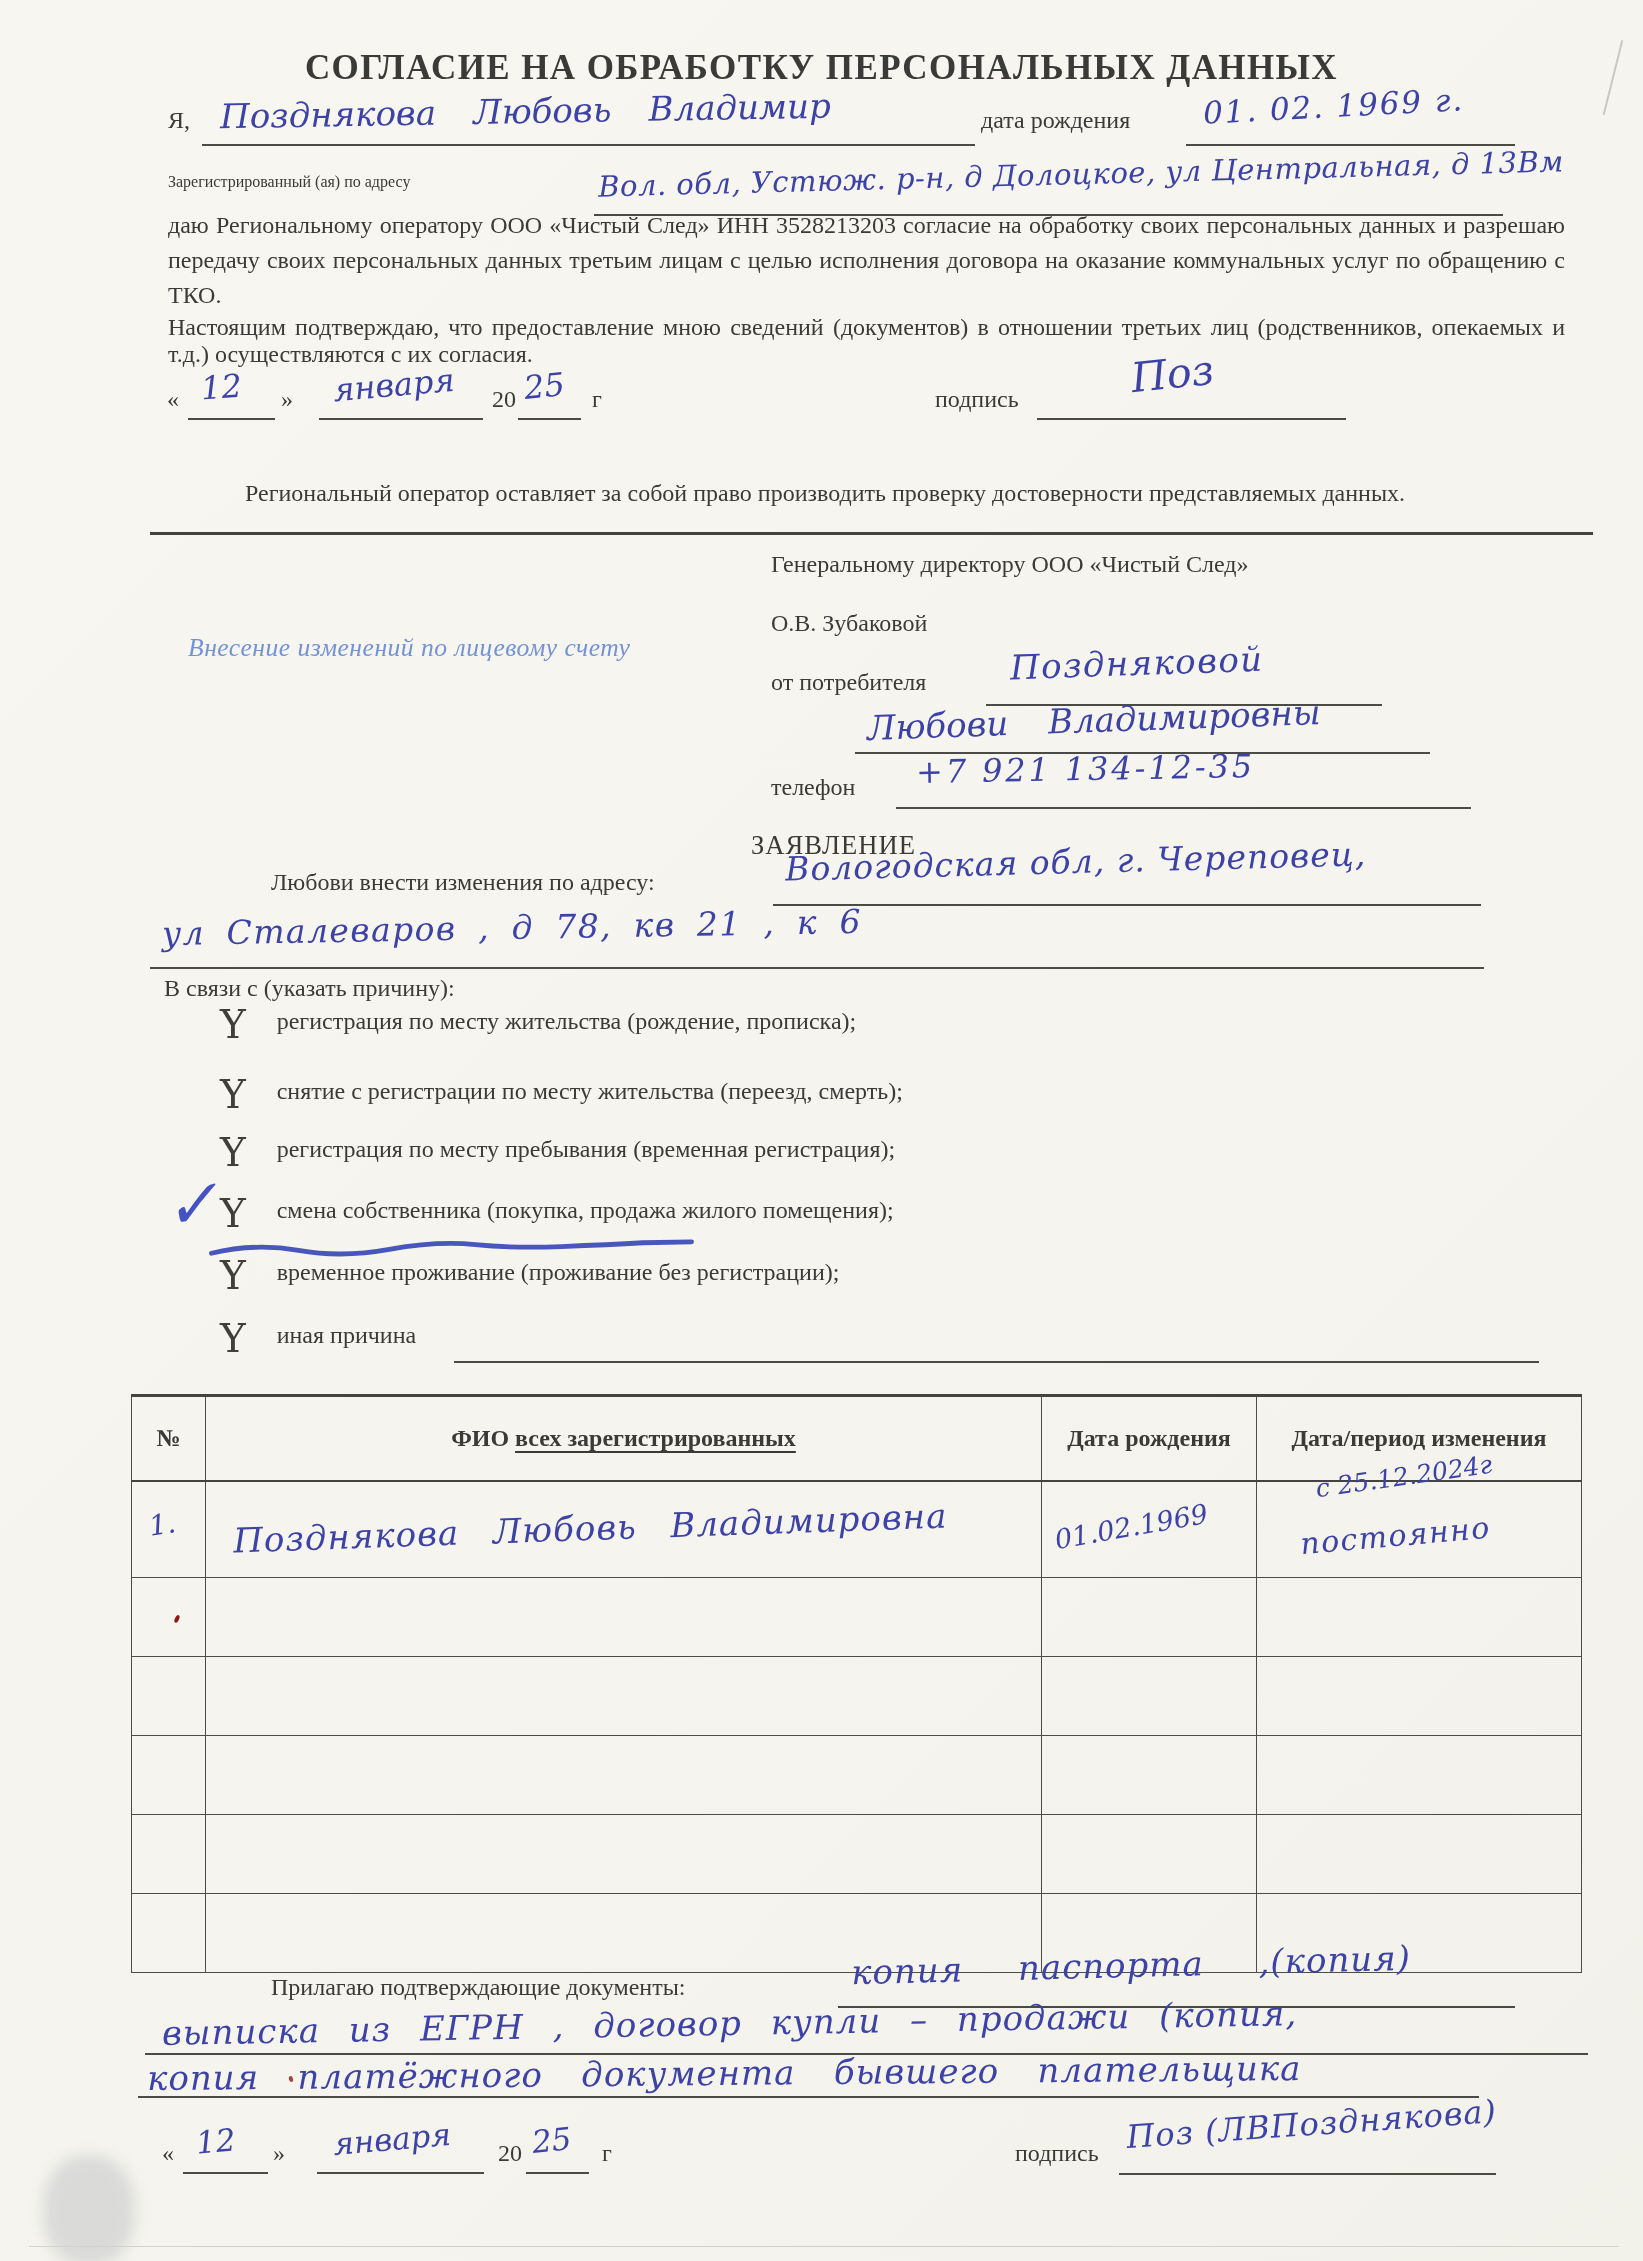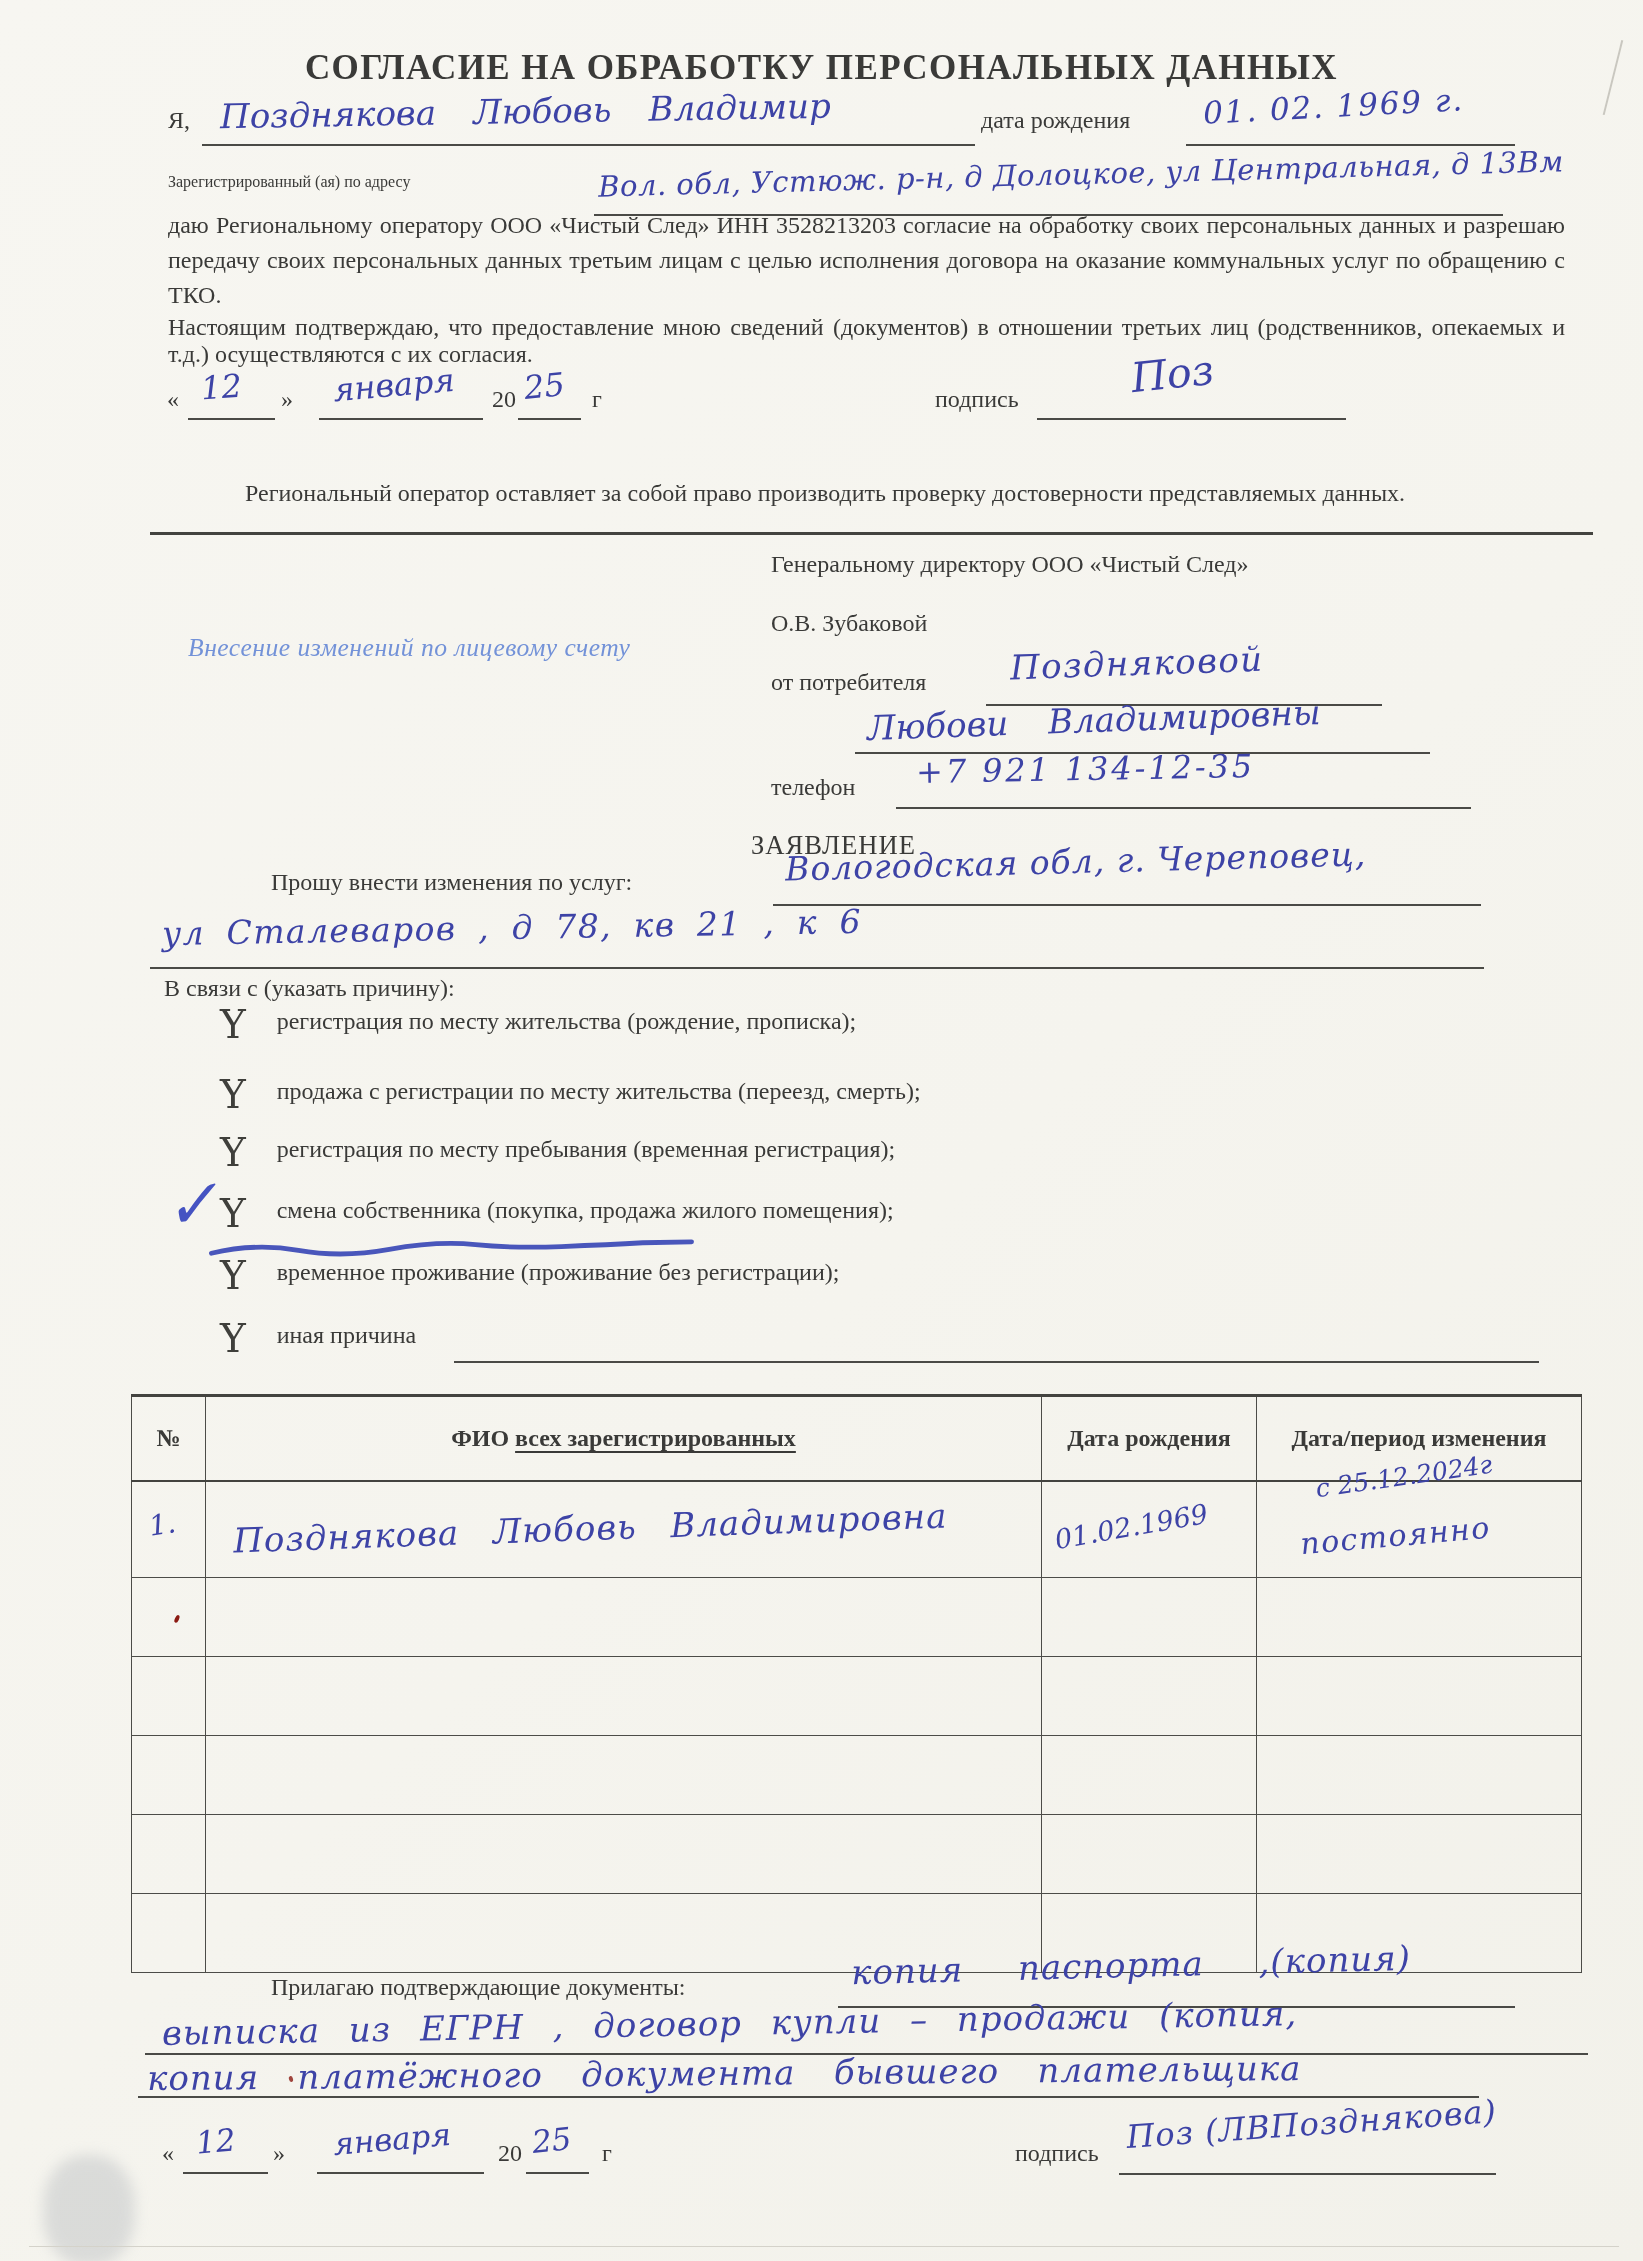--- a/index.html
+++ b/index.html
@@ -68,35 +68,35 @@
 <span class="abs hw" style="left:1010px;top:643px;font-size:34px;letter-spacing:1.4px;transform:rotate(-2deg);">Поздняковой</span>
 <div class="abs ul" style="left:986px;top:677px;width:396px;height:26.6px;"></div>
 <span class="abs hw" style="left:867px;top:700px;font-size:34px;word-spacing:29px;transform:rotate(-2deg);">Любови Владимировны</span>
 <div class="abs ul" style="left:855px;top:725px;width:575px;height:26.6px;"></div>
 <span class="abs print" style="left:771px;top:774px;font-size:24px;">телефон</span>
 <span class="abs hw" style="left:916px;top:750px;font-size:32px;letter-spacing:2.9px;transform:rotate(-1deg);">+7 921 134-12-35</span>
 <div class="abs ul" style="left:896px;top:780px;width:575px;height:26.6px;"></div>
 
 <div class="abs print" style="left:0;right:0;top:830px;text-align:center;font-size:26.6px;letter-spacing:1px;padding-left:24px;">ЗАЯВЛЕНИЕ</div>
 
-<span class="abs print" style="left:271px;top:869px;font-size:24px;">Прошу внести изменения по услуг:</span>
+<span class="abs print" style="left:271px;top:869px;font-size:24px;">Любови внести изменения по адресу:</span>
 <span class="abs hw" style="left:785px;top:842px;font-size:33px;letter-spacing:1px;transform:rotate(-1.5deg);">Вологодская обл, г. Череповец,</span>
 <div class="abs ul" style="left:773px;top:877px;width:708px;height:26.6px;"></div>
 <span class="abs hw" style="left:162px;top:908px;font-size:33px;letter-spacing:1.4px;word-spacing:9.7px;transform:rotate(-1deg);">ул Сталеваров , д 78, кв 21 , к 6</span>
 <div class="abs ul" style="left:150px;top:940px;width:1334px;height:26.6px;"></div>
 
 <span class="abs print" style="left:164px;top:975px;font-size:24px;">В связи с (указать причину):</span>
 
 <div class="abs" style="left:220px;top:1005px;">
   <span class="marker">Υ</span>
   <span class="print" style="font-size:24px;margin-left:29px;vertical-align:8.7px;">регистрация по месту жительства (рождение, прописка);</span>
 </div>
 <div class="abs" style="left:220px;top:1075px;">
   <span class="marker">Υ</span>
-  <span class="print" style="font-size:24px;margin-left:29px;vertical-align:8.7px;">продажа с регистрации по месту жительства (переезд, смерть);</span>
+  <span class="print" style="font-size:24px;margin-left:29px;vertical-align:8.7px;">снятие с регистрации по месту жительства (переезд, смерть);</span>
 </div>
 <div class="abs" style="left:220px;top:1133px;">
   <span class="marker">Υ</span>
   <span class="print" style="font-size:24px;margin-left:29px;vertical-align:8.7px;">регистрация по месту пребывания (временная регистрация);</span>
 </div>
 <div class="abs" style="left:220px;top:1194px;">
   <span class="marker">Υ</span>
   <span class="print" style="font-size:24px;margin-left:29px;vertical-align:8.7px;">смена собственника (покупка, продажа жилого помещения);</span>
 </div>
 <span class="abs hw" style="left:164px;top:1167px;font-size:65px;color:#4553c2;transform:rotate(-6deg);">✓</span>

